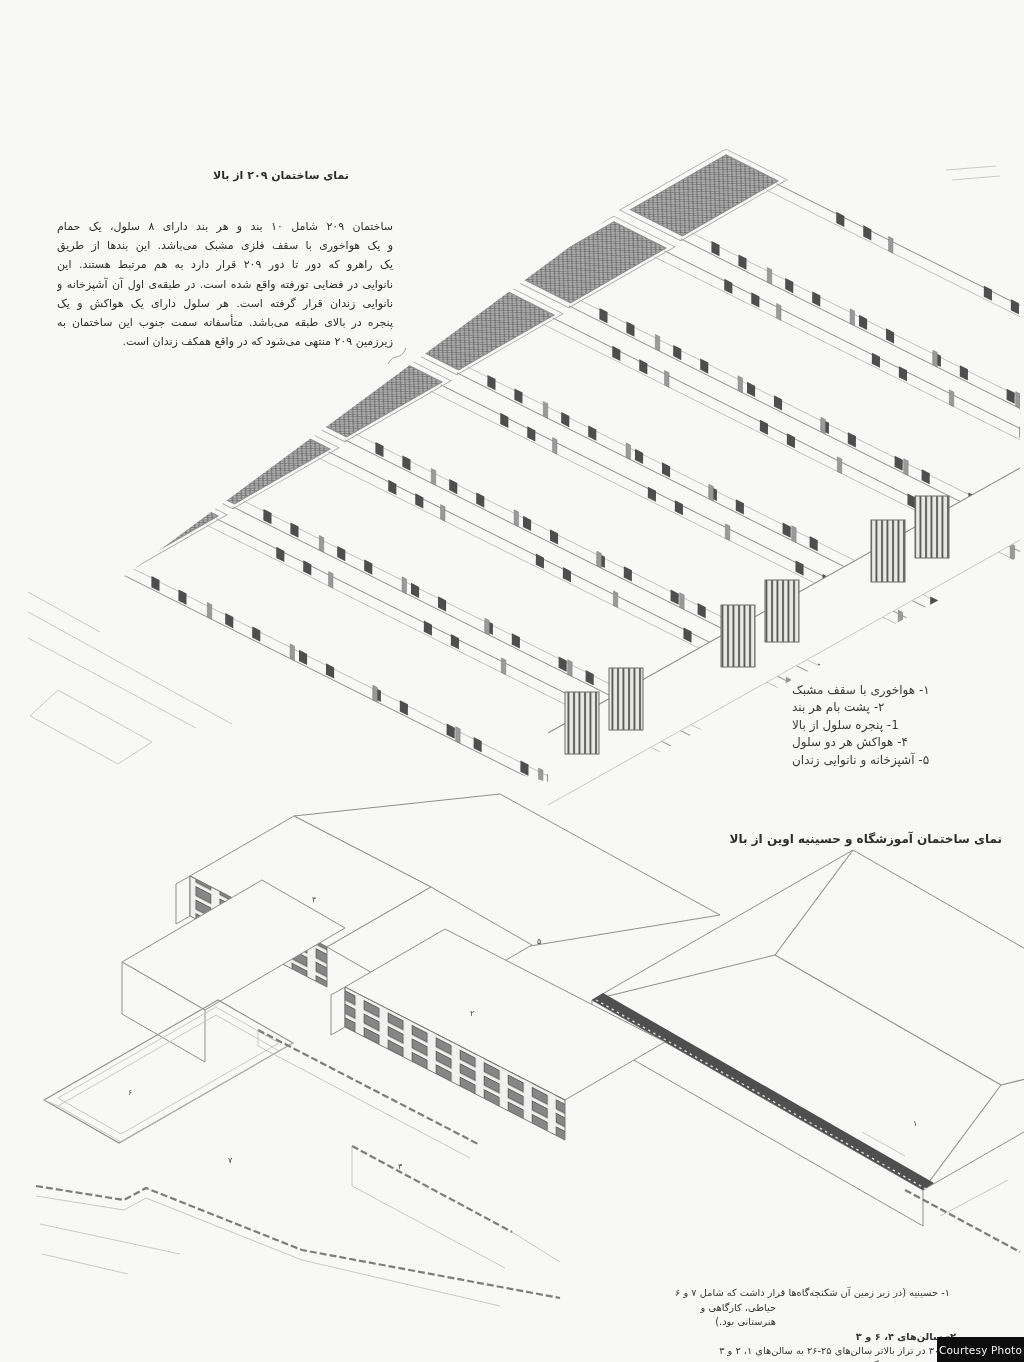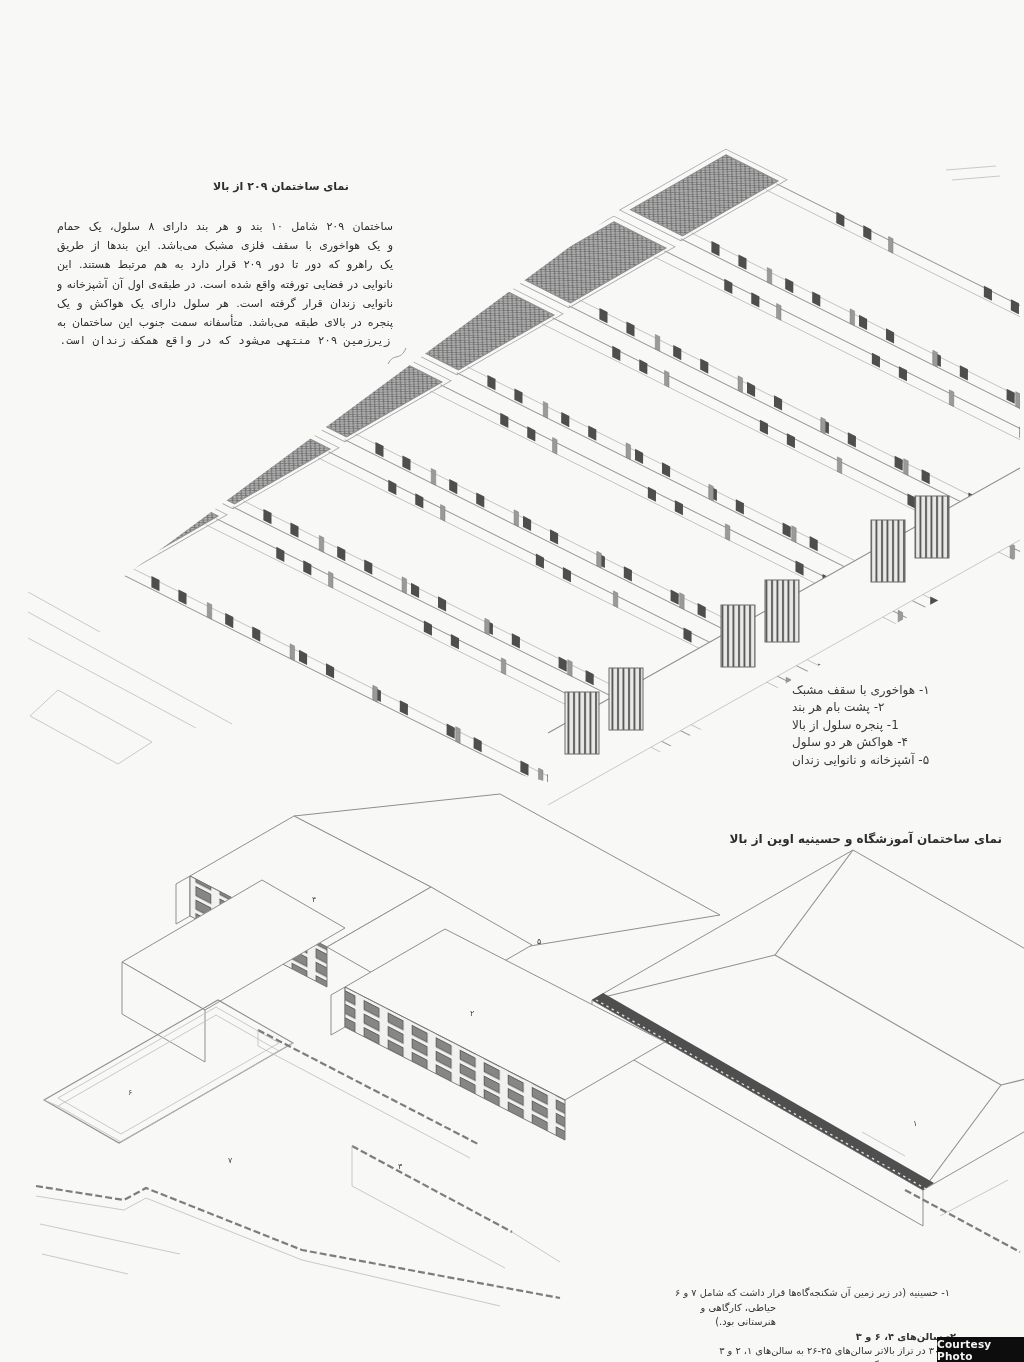--- a/index.html
+++ b/index.html
@@ -1,33 +1,33 @@
 <!DOCTYPE html>
 <html><head>
 <meta charset="utf-8">
 <style>
   html,body{margin:0;padding:0;}
   #page{position:relative;width:1024px;height:1362px;background:#f8f8f6;overflow:hidden;
         font-family:"DejaVu Sans",sans-serif;}
   svg{position:absolute;left:0;top:0;}
   .fa{direction:rtl;color:#2e2e2e;filter:blur(.32px);position:absolute;}
-  .t1{left:193px;top:180px;width:156px;font-size:11px;font-weight:bold;text-align:right;letter-spacing:.2px;}
+  .t1{left:193px;top:169px;width:156px;font-size:11px;font-weight:bold;text-align:right;letter-spacing:.2px;}
   .para{left:57px;top:217px;width:336px;font-size:11px;line-height:19.2px;}
   .para .jl{text-align:justify;text-align-last:justify;height:19.2px;overflow:hidden;}
-  .para .ll{text-align:center;height:19.2px;font-family:Liberation Mono, monospace;}
+  .para .ll{text-align:right;height:19.2px;}
   .legend{left:792px;top:682px;width:168px;font-size:12px;line-height:17.4px;text-align:left;color:#3a3a3a;}
   .t2{left:690px;top:815px;width:312px;font-size:12px;font-weight:bold;text-align:right;margin-top:17px;}
   .foot{left:660px;top:1286px;width:348px;font-size:9.8px;line-height:14.6px;text-align:right;color:#333;}
   .foot .f0{margin-right:58px;}
   .foot .f1{margin-right:232px;}
   .foot .f2{margin-right:52px;font-weight:bold;}
   .foot .f3{margin-right:0px;}
   .foot .f4{margin-right:40px;}
   .badge{position:absolute;left:937px;top:1337px;width:87px;height:25px;background:#0d0d0d;
-         color:#f5f5f5;font-size:10.5px;font-weight:bold;display:flex;align-items:center;
+         color:#f5f5f5;font-size:10.5px;font-weight:normal;display:flex;align-items:center;
          justify-content:center;letter-spacing:.2px;z-index:5;}
   .ln{stroke:#8f8f8f;stroke-width:1.1;fill:none;}
   .lnl{stroke:#bdbdbd;stroke-width:.8;fill:none;}
   .dash{stroke:#7d7d7d;stroke-width:2.2;fill:none;stroke-dasharray:7,3;}
   .o{fill:#f8f8f6;stroke:#8f8f8f;stroke-width:1;}
   .frame{fill:none;stroke:#a3a3a3;stroke-width:.9;}
   .win{fill:#4e4e4e;}
   .stk{fill:#9a9a9a;stroke:#767676;stroke-width:.4;}
   .lbl{font-family:"DejaVu Sans",sans-serif;font-size:8px;fill:#3f3f3f;}
 </style>

